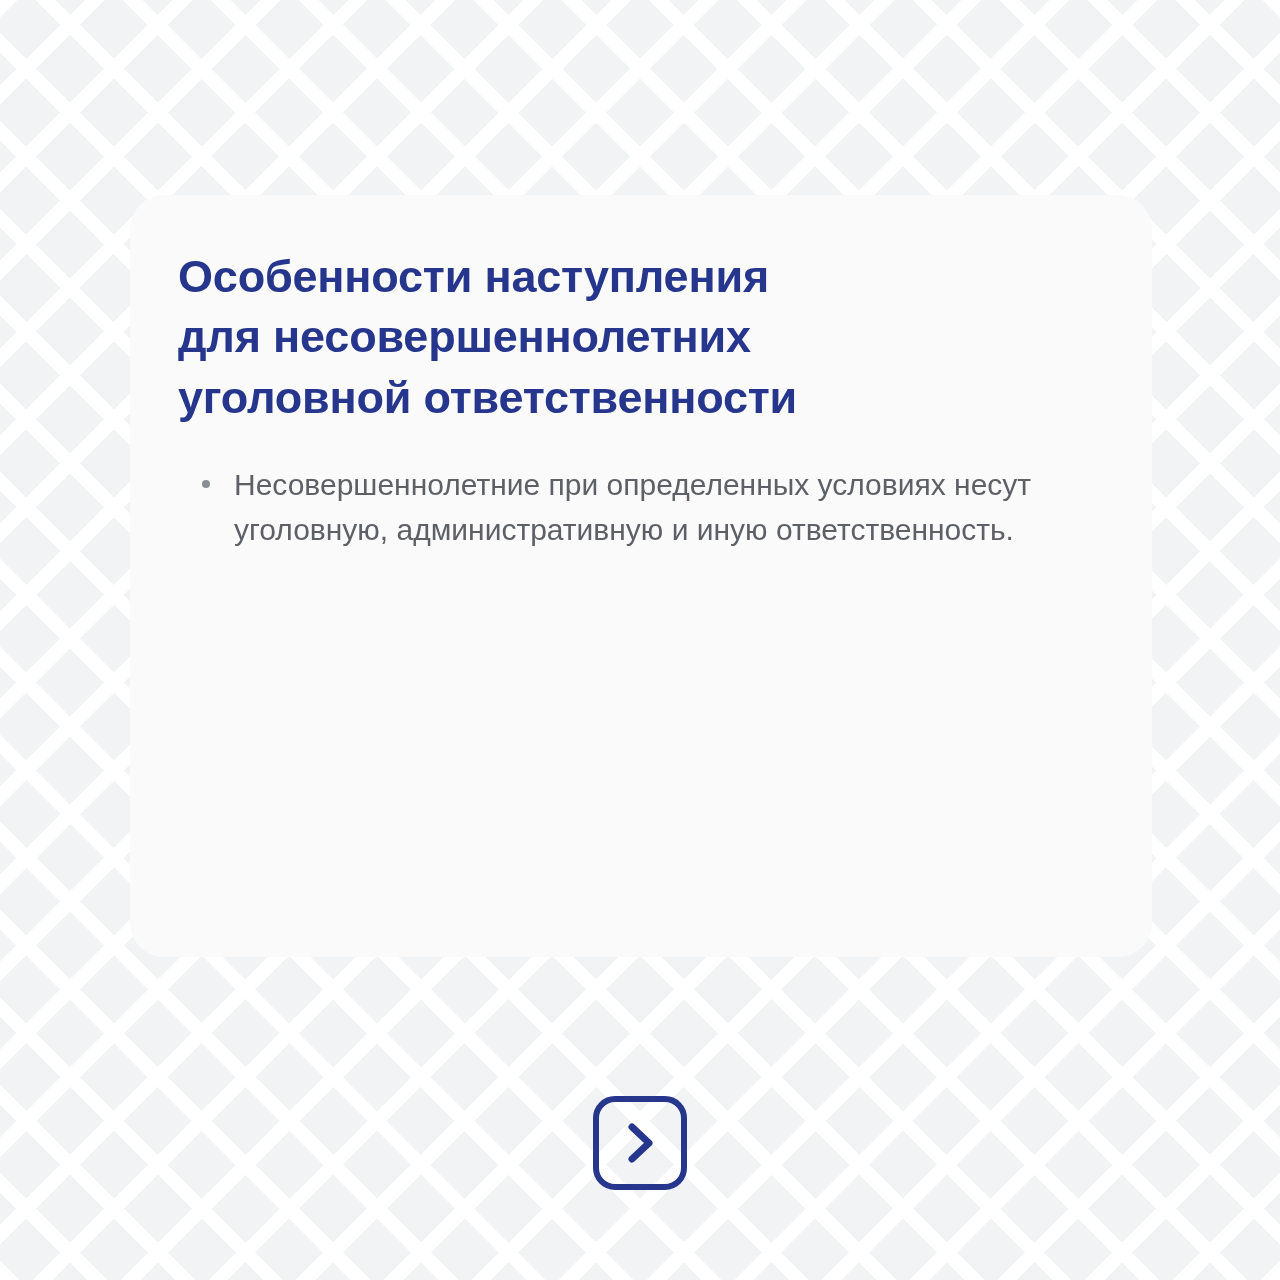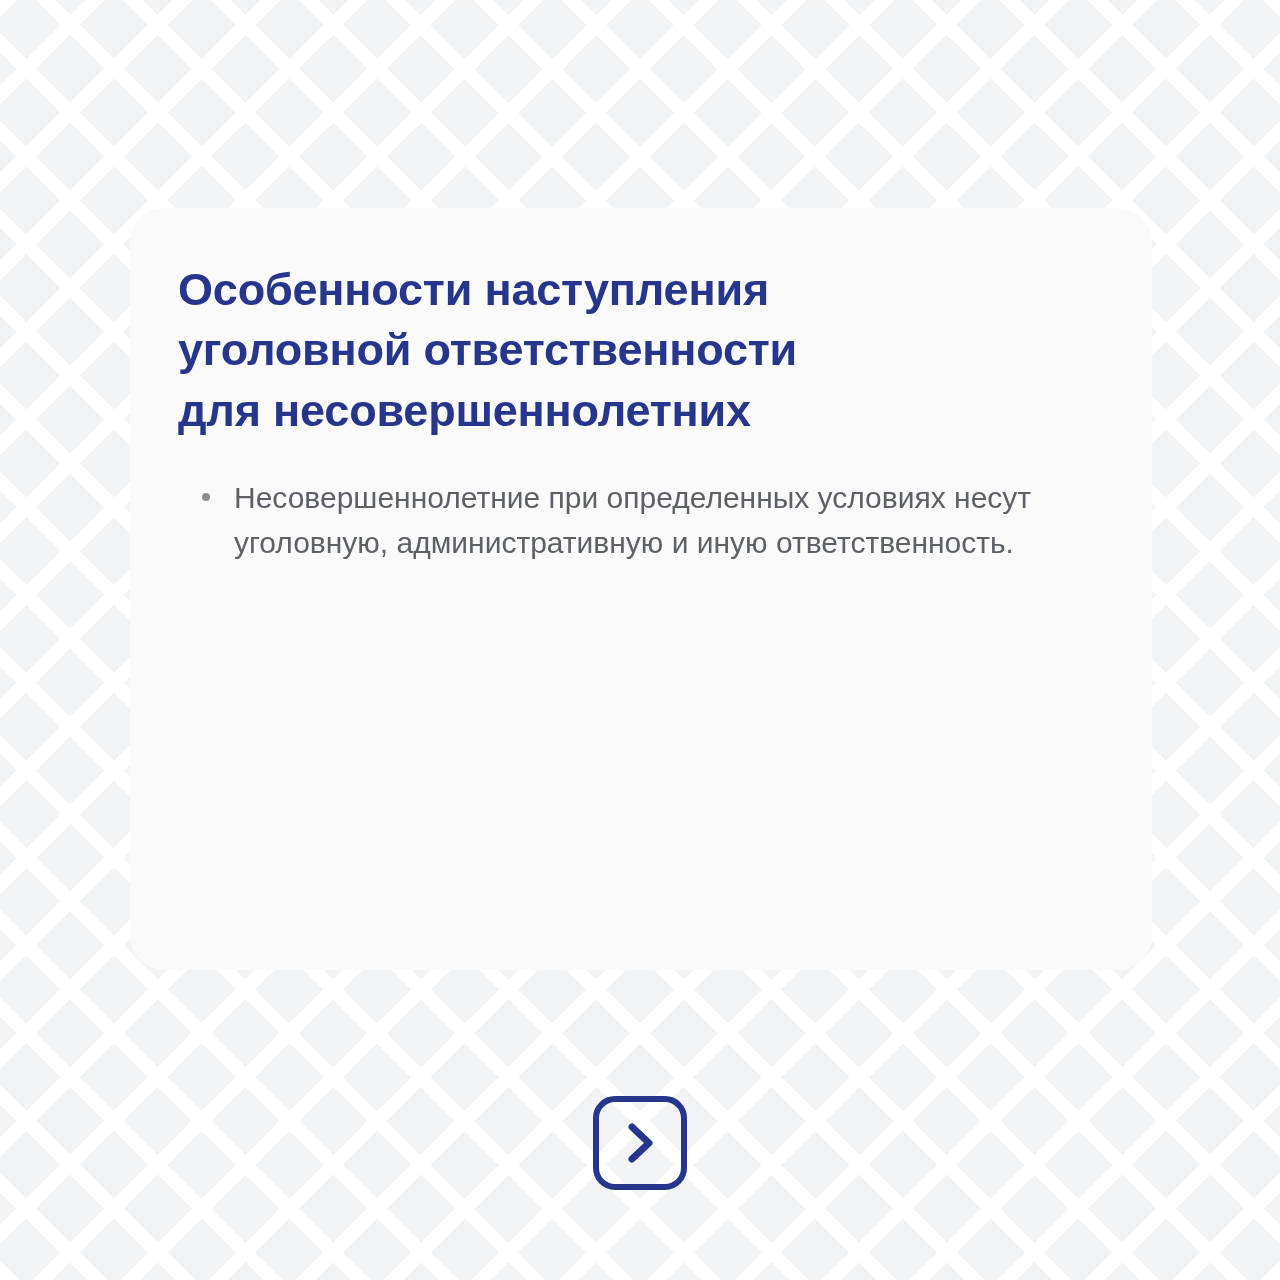--- a/index.html
+++ b/index.html
@@ -25,21 +25,21 @@
         rgba(255,255,255,0) 14px, rgba(255,255,255,0) 62px),
       repeating-linear-gradient(-45deg,
         #ffffff 0px, #ffffff 14px,
         rgba(255,255,255,0) 14px, rgba(255,255,255,0) 62px);
     background-position: 0 0, 0 0;
   }
 
   .card {
     position: absolute;
     left: 130px;
-    top: 208px;
+    top: 195px;
     width: 1022px;
     height: 762px;
     background: #fafafa;
     border-radius: 34px;
     box-sizing: border-box;
     padding: 52px 72px 40px 48px;
   }
 
   .title {
     color: #25368c;
@@ -106,22 +106,22 @@
 </style>
 </head>
 <body>
 
 <div id="slide">
 
   <div class="card">
 
     <h1 class="title">
       <span class="line">Особенности наступления</span>
+      <span class="line">для несовершеннолетних</span>
       <span class="line">уголовной ответственности</span>
-      <span class="line">для несовершеннолетних</span>
     </h1>
 
     <ul class="bullets">
       <li>
         <span class="dot"></span>
         <span class="btext">Несовершеннолетние при определенных условиях несут уголовную, административную и иную ответственность.</span>
       </li>
     </ul>
 
   </div>

